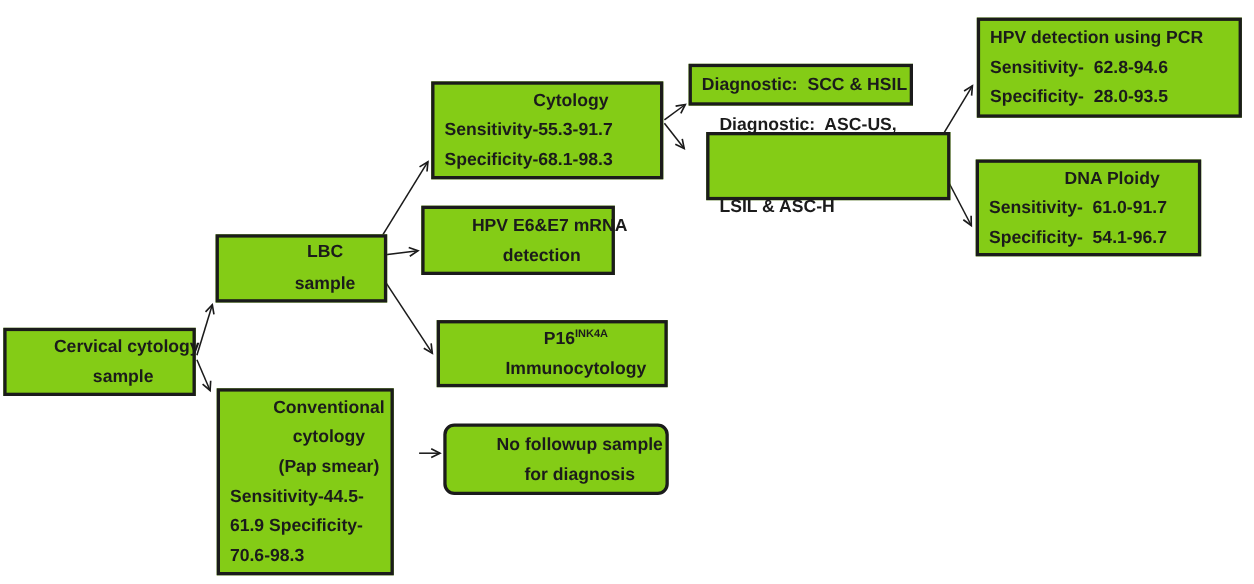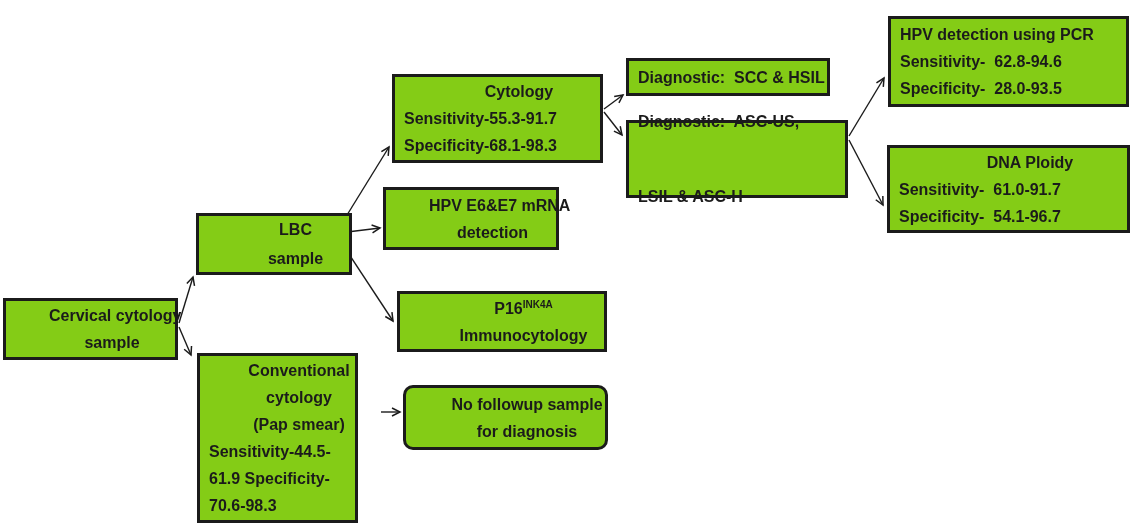--- a/index.html
+++ b/index.html
@@ -40,23 +40,23 @@
   .l { text-align: left; padding-left: 9px; padding-right: 2px; }
   sup { font-size: 10px; line-height: 0; }
 
   
   #n-cervical     { left: 3px;   top: 298px; width: 175px; height: 62px; }
   #n-lbc          { left: 196px; top: 213px; width: 156px; height: 62px; justify-content: space-between; }
   #n-cytology     { left: 392px; top: 74px;  width: 211px; height: 89px; }
   #n-hpv-mrna     { left: 383px; top: 187px; width: 176px; height: 63px; }
   #n-p16          { left: 397px; top: 291px; width: 210px; height: 61px; }
   #n-diag-scc     { left: 626px; top: 58px;  width: 204px; height: 38px; }
-  #n-diag-asc     { left: 626px; top: 120px; width: 222px; height: 78px; gap: 48px; }
+  #n-diag-asc     { left: 642px; top: 120px; width: 222px; height: 62px; gap: 48px; }
   #n-hpv-pcr      { left: 888px; top: 16px;  width: 241px; height: 91px; }
-  #n-dna-ploidy   { left: 887px; top: 145px; width: 243px; height: 88px; }
+  #n-dna-ploidy   { left: 887px; top: 145px; width: 205px; height: 88px; }
   #n-conventional { left: 197px; top: 353px; width: 161px; height: 170px; }
   #n-no-followup  { left: 403px; top: 385px; width: 205px; height: 65px; border-radius: 10px; }
 </style>
 </head>
 <body>
 
 <div class="canvas">
 
   <svg class="arrow-layer" width="1140" height="531" viewBox="0 0 1140 531" xmlns="http://www.w3.org/2000/svg">
     <defs>

